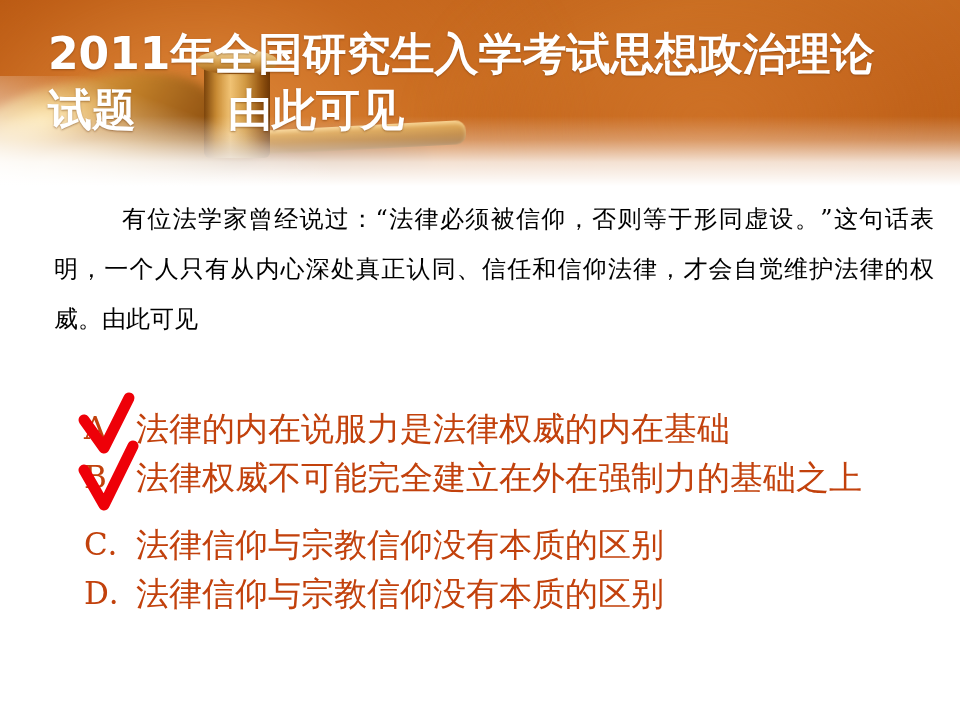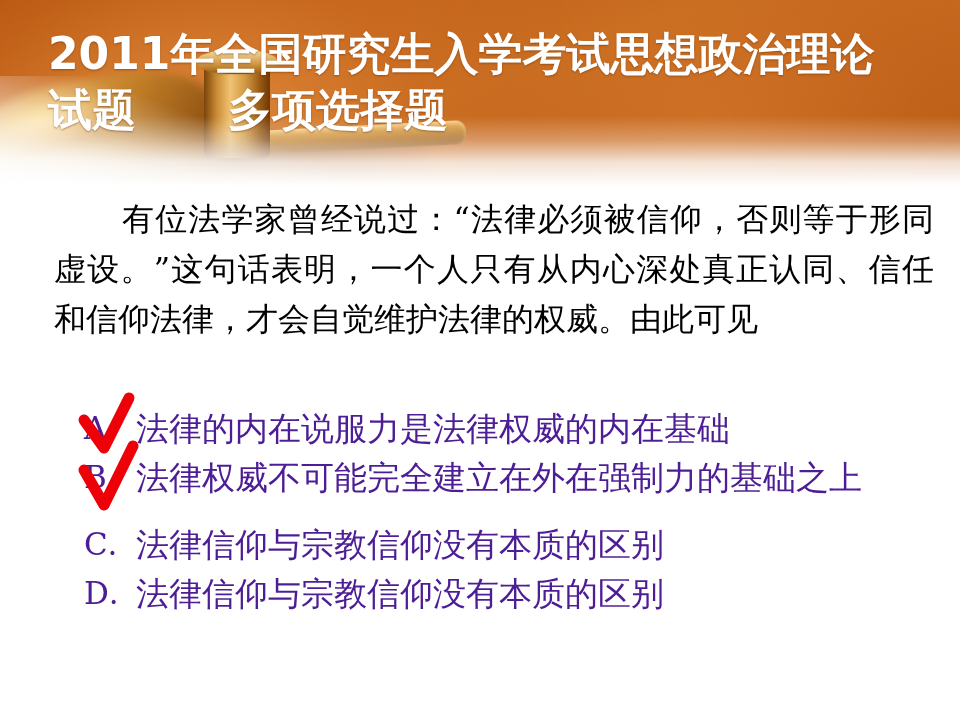--- a/index.html
+++ b/index.html
@@ -222,41 +222,41 @@
     height: 534px;
     background: #ffffff;
   }
 
   .stem {
     position: absolute;
     left: 54px;
     top: 8px;
     width: 880px;
     font-family: "DejaVu Serif", "Liberation Serif", serif;
-    font-size: 32px;
+    font-size: 24px;
     line-height: 50px;
     color: #000000;
     text-indent: 68px;
     text-align: justify;
     text-justify: inter-character;
   }
 
   .options {
     position: absolute;
     left: 84px;
     top: 218px;
     width: 876px;
   }
   .option {
     display: flex;
     align-items: center;
     font-family: "DejaVu Serif", "Liberation Serif", serif;
     font-size: 33px;
     line-height: 49px;
-    color: #4c1d95;
+    color: #c2410c;
     margin-bottom: 0px;
   }
   .option-letter {
     flex: 0 0 auto;
     width: 52px;
     font-family: "DejaVu Serif", "Liberation Serif", serif;
     font-size: 31px;
     letter-spacing: 1px;
   }
   .option-text {
@@ -292,21 +292,21 @@
       <div class="gavel-hi"></div>
       <div class="gavel-handle"></div>
       <div class="gavel-collar"></div>
       <div class="gavel-head"></div>
       <div class="gavel-head-top"></div>
     </div>
 
     <div class="header-fade"></div>
     <div class="header-fade-left"></div>
 
-    <div class="title"><span>2011年全国研究生入学考试思想政治理论</span><br><span>试题      多项选择题</span></div>
+    <div class="title"><span>2011年全国研究生入学考试思想政治理论</span><br><span>试题      由此可见</span></div>
   </div>
 
   <div class="body">
 
     <div class="stem">有位法学家曾经说过：“法律必须被信仰，否则等于形同虚设。”这句话表明，一个人只有从内心深处真正认同、信任和信仰法律，才会自觉维护法律的权威。由此可见</div>
 
     <div class="options">
 
       <div class="option">
         <div class="option-letter">A.</div>

